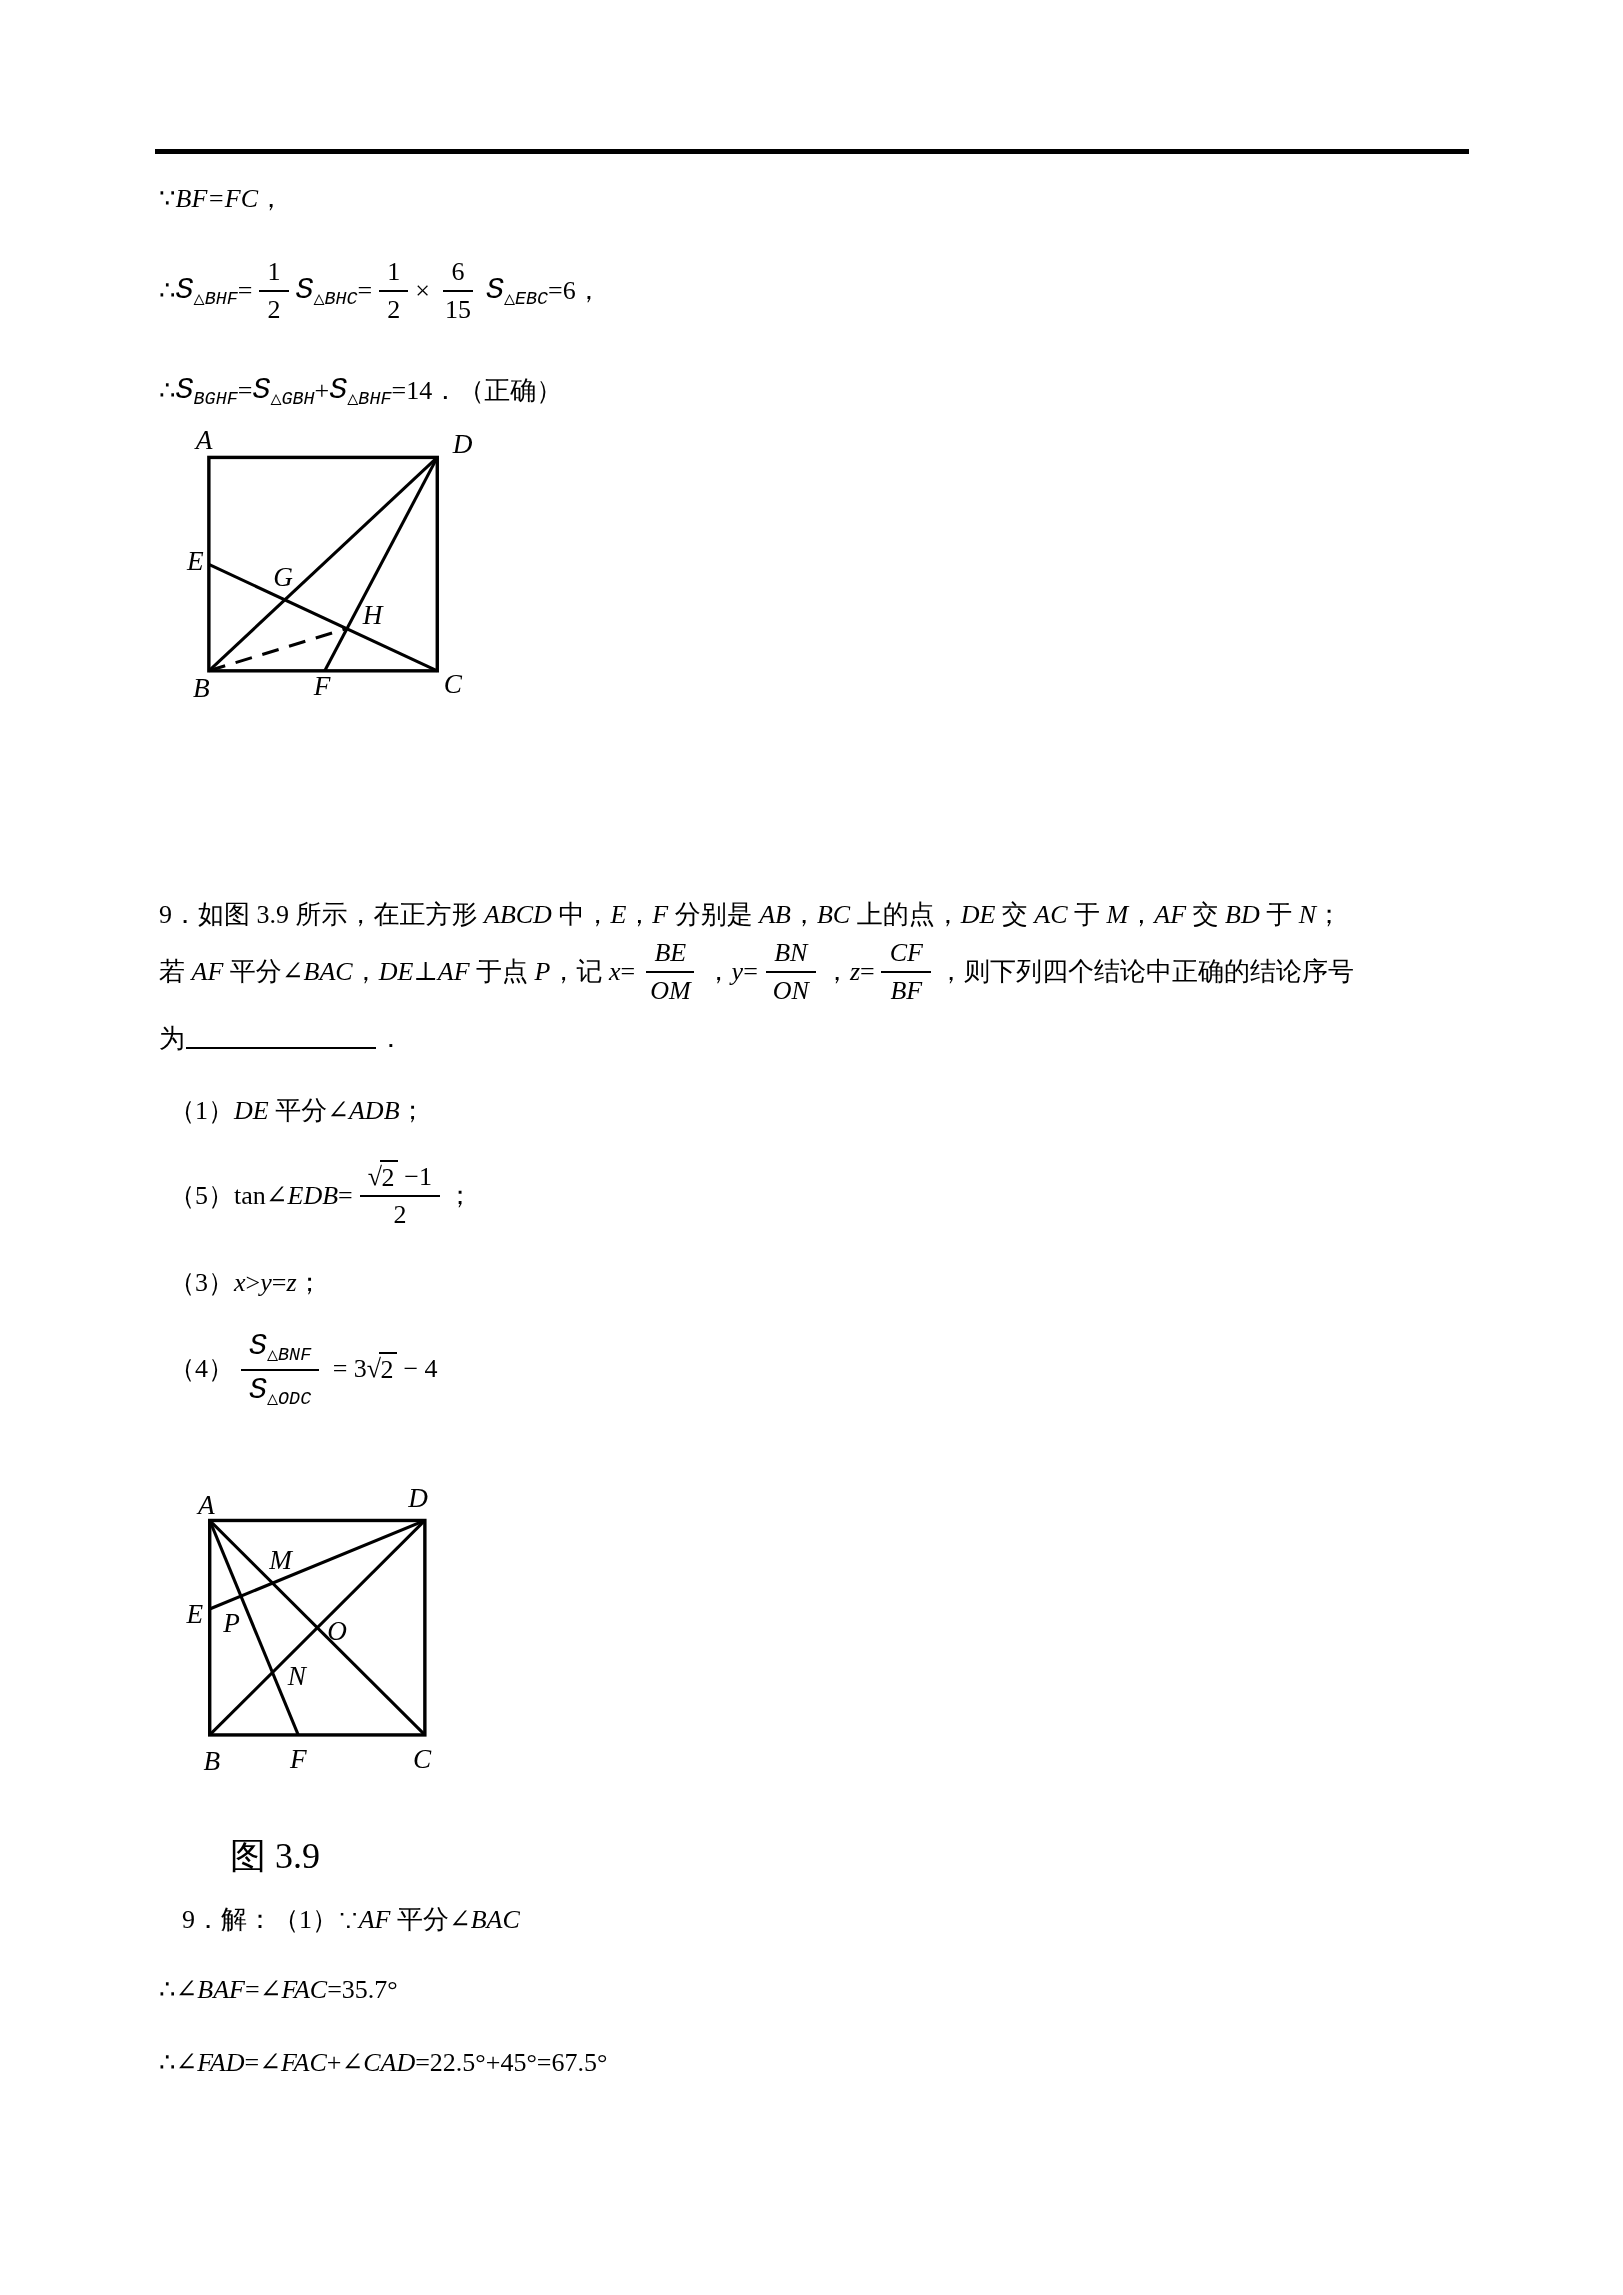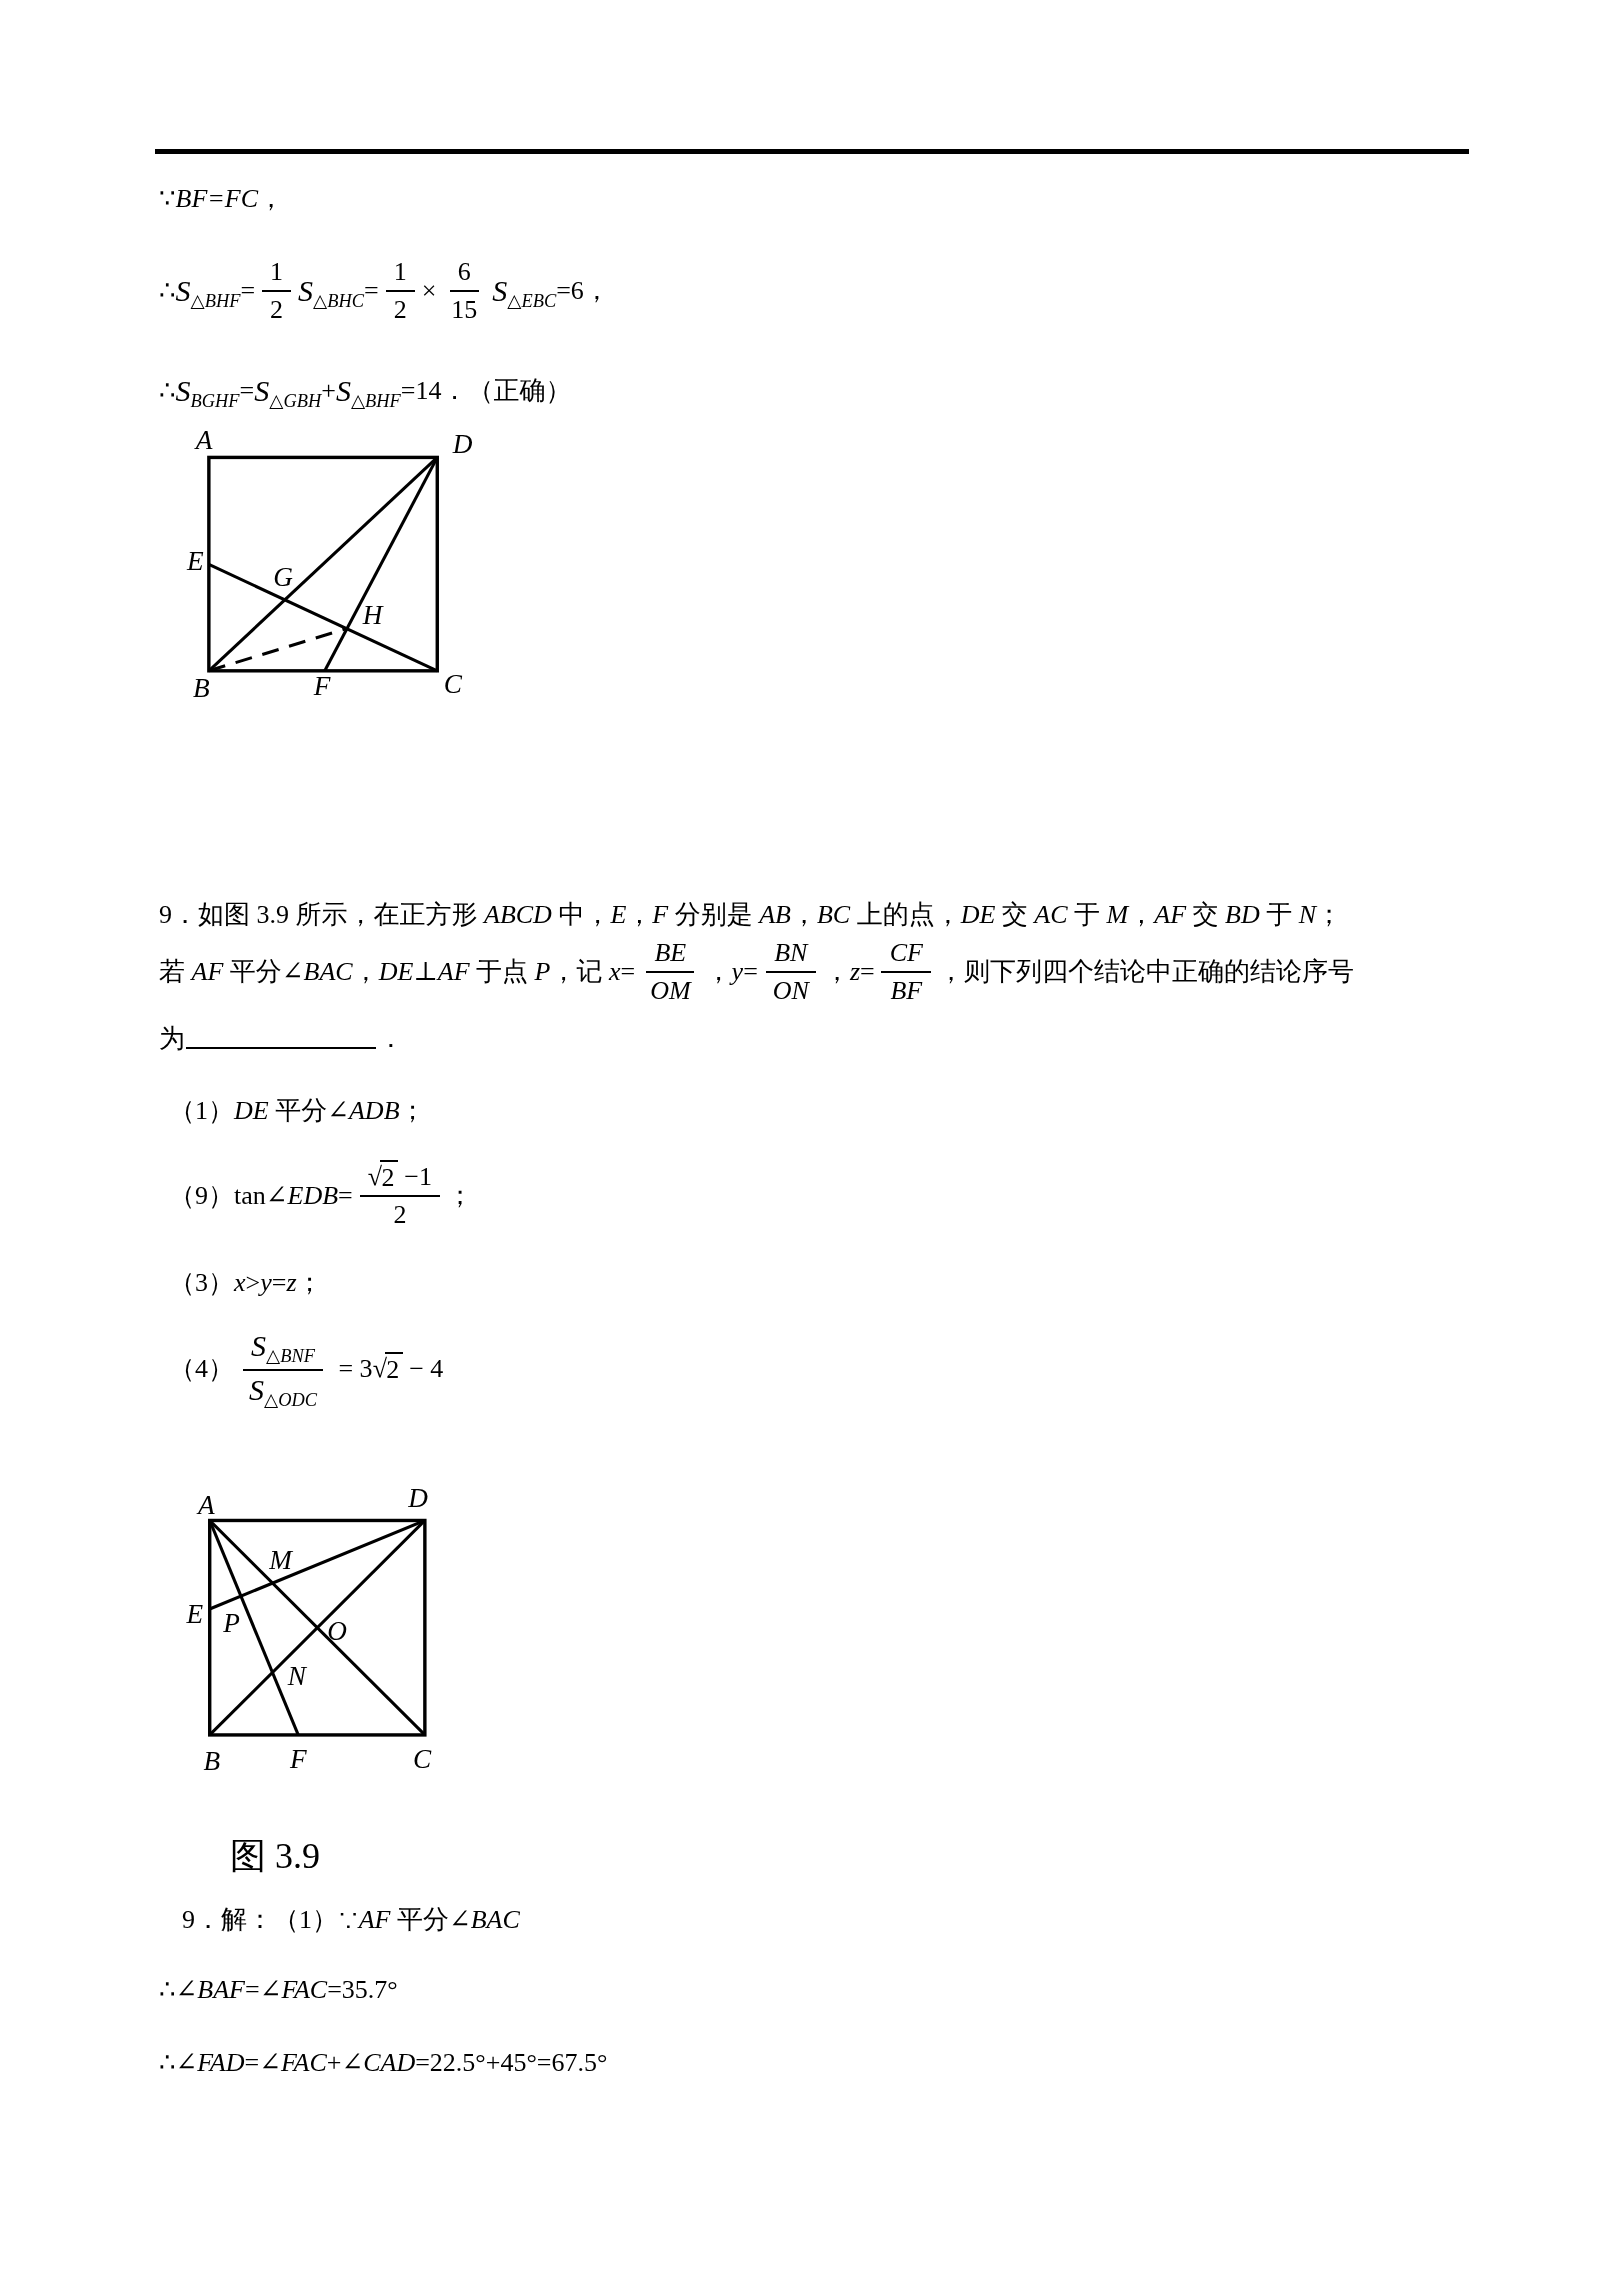--- a/index.html
+++ b/index.html
@@ -17,21 +17,21 @@
     display:flex;align-items:center;
     font-size:26px;line-height:1.25;white-space:pre;
   }
   .mathline .it{font-style:italic;}
   .frac{
     display:inline-flex;flex-direction:column;align-items:center;
     margin:0 6.8px;font-size:26px;line-height:1.15;text-align:center;
   }
   .frac .num{display:block;padding:1.4px 8.2px 2.7px;border-bottom:2px solid #000;}
   .frac .den{display:block;padding:2.7px 8.2px 1.4px;}
-  .ssub{white-space:nowrap;}
+  .ssub{white-space:nowrap;font-family:Liberation Mono, monospace;}
   .ssub .base{font-style:italic;font-size:30px;}
   .ssub sub{font-size:18.4px;font-style:italic;line-height:1;}
   .sqrtwrap{white-space:nowrap;}
   .sqrt-sign{font-style:normal;}
   .sqrt-arg{border-top:2px solid #000;padding:0.7px 3.4px 0 1.4px;margin-left:-2px;}
   .blank{
     display:inline-block;width:190px;height:1.4px;
     border-bottom:2px solid #000;
     align-self:flex-end;margin:0 1.4px 6.8px 1.4px;
   }
@@ -76,21 +76,21 @@
   </svg>
 
   <div class="abs mathline" style="left:159px;top:899px;"><span>9．如图 3.9 所示，在正方形 </span><span class="it">ABCD</span><span> 中，</span><span class="it">E</span><span>，</span><span class="it">F</span><span> 分别是 </span><span class="it">AB</span><span>，</span><span class="it">BC</span><span> 上的点，</span><span class="it">DE</span><span> 交 </span><span class="it">AC</span><span> 于 </span><span class="it">M</span><span>，</span><span class="it">AF</span><span> 交 </span><span class="it">BD</span><span> 于 </span><span class="it">N</span><span>；</span></div>
 
   <div class="abs mathline" style="left:159px;top:937px;"><span>若 </span><span class="it">AF</span><span> 平分∠</span><span class="it">BAC</span><span>，</span><span class="it">DE</span><span>⊥</span><span class="it">AF</span><span> 于点 </span><span class="it">P</span><span>，记 </span><span class="it">x</span><span>=</span><span class="frac"><span class="num"><span class="it">BE</span></span><span class="den"><span class="it">OM</span></span></span><span>，</span><span class="it">y</span><span>=</span><span class="frac"><span class="num"><span class="it">BN</span></span><span class="den"><span class="it">ON</span></span></span><span>，</span><span class="it">z</span><span>=</span><span class="frac"><span class="num"><span class="it">CF</span></span><span class="den"><span class="it">BF</span></span></span><span>，则下列四个结论中正确的结论序号</span></div>
 
   <div class="abs mathline" style="left:159px;top:1023px;"><span>为</span><span class="blank"></span><span>．</span></div>
 
   <div class="abs mathline" style="left:169px;top:1095px;"><span>（1）</span><span class="it">DE</span><span> 平分∠</span><span class="it">ADB</span><span>；</span></div>
 
-  <div class="abs mathline" style="left:169px;top:1161px;"><span>（9）tan∠</span><span class="it">EDB</span><span>=</span><span class="frac"><span class="num"><span class="sqrtwrap"><span class="sqrt-sign">√</span><span class="sqrt-arg">2</span></span><span> −1</span></span><span class="den"><span>2</span></span></span><span>；</span></div>
+  <div class="abs mathline" style="left:169px;top:1161px;"><span>（5）tan∠</span><span class="it">EDB</span><span>=</span><span class="frac"><span class="num"><span class="sqrtwrap"><span class="sqrt-sign">√</span><span class="sqrt-arg">2</span></span><span> −1</span></span><span class="den"><span>2</span></span></span><span>；</span></div>
 
   <div class="abs mathline" style="left:169px;top:1267px;"><span>（3）</span><span class="it">x</span><span>&gt;</span><span class="it">y</span><span>=</span><span class="it">z</span><span>；</span></div>
 
   <div class="abs mathline" style="left:169px;top:1328px;"><span>（4）</span><span class="frac"><span class="num"><span class="ssub"><span class="base">S</span><sub>△BNF</sub></span></span><span class="den"><span class="ssub"><span class="base">S</span><sub>△ODC</sub></span></span></span><span> = 3</span><span class="sqrtwrap"><span class="sqrt-sign">√</span><span class="sqrt-arg">2</span></span><span> − 4</span></div>
 
   <svg class="abs fig" style="left:157px;top:1466px;" width="341" height="320" viewBox="0 0 500 470">
     <rect x="77" y="80" width="316" height="315"></rect>
     <line x1="77" y1="80" x2="393" y2="395"></line>
     <line x1="77" y1="395" x2="393" y2="80"></line>
     <line x1="393" y1="80" x2="77" y2="210"></line>

